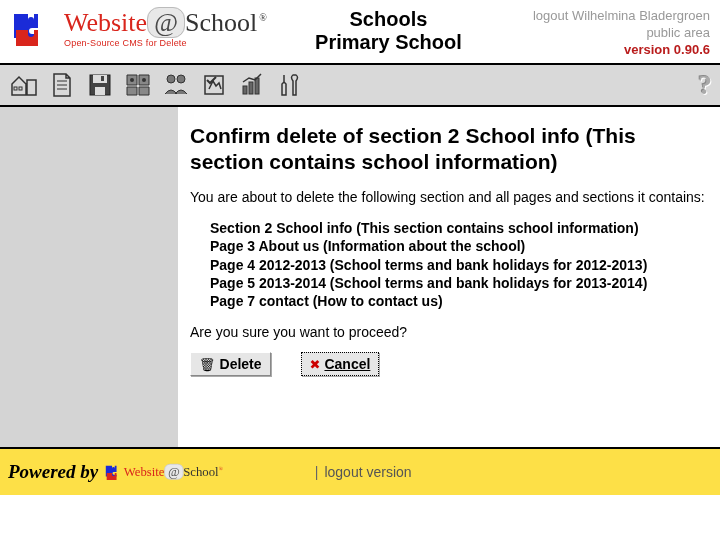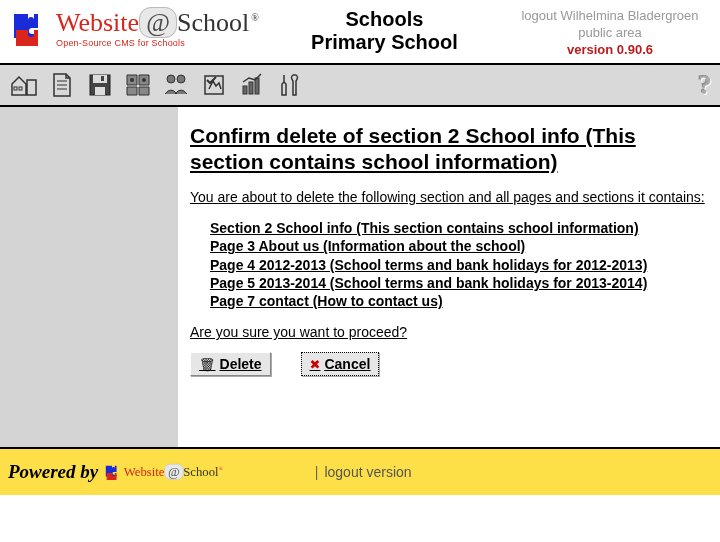--- a/index.html
+++ b/index.html
@@ -18,21 +18,21 @@
   }
   .logo-area {
     display: flex;
     align-items: center;
   }
   .puzzle {
     width: 44px; height: 44px;
     position: relative;
   }
   .logo-text {
-    margin-left: 2px;
+    margin-left: 10px;
   }
   .logo-text .line1 {
     font-family: Georgia, serif;
     font-size: 26px;
     color: #d9251c;
   }
   .logo-text .line1 .at {
     color: #4a4a4a;
     background: #e8e8e8;
     border-radius: 12px;
@@ -56,21 +56,21 @@
   }
   .center-title {
     flex: 1;
     text-align: center;
     font-weight: bold;
     font-size: 20px;
     line-height: 1.15;
     padding-top: 2px;
   }
   .right-info {
-    text-align: center;
+    text-align: right;
     font-size: 13px;
     color: #999;
     line-height: 1.3;
     padding-top: 2px;
     min-width: 200px;
   }
   .right-info .version {
     color: #b91c1c;
     font-weight: bold;
   }
@@ -106,21 +106,20 @@
     display: flex;
   }
   .sidebar {
     width: 178px;
     min-height: 340px;
     background: #d4d4d4;
   }
   .content {
     flex: 1;
     padding: 10px 14px 14px 12px;
-    text-decoration: underline;
   }
   .content h1 {
     font-size: 21px;
     font-weight: bold;
     margin: 6px 0 14px 0;
     line-height: 1.25;
   }
   .content p {
     margin: 10px 0;
     font-size: 14px;
@@ -190,21 +189,21 @@
     <div class="puzzle">
       <svg viewBox="0 0 44 44" width="44" height="44">
         <path d="M4 8 h14 v6 a3 3 0 0 1 6 0 v-6 h4 v14 h-6 a3 3 0 0 0 0 6 h6 v4 h-24 z" fill="#1a2bd8"></path>
         <path d="M6 24 h12 v4 a3 3 0 0 0 6 0 v-4 h4 v16 h-22 z" fill="#d9251c"></path>
       </svg>
     </div>
     <div class="logo-text">
       <div class="line1">
         <span>Website</span><span class="at">@</span><span class="school">School</span><span class="reg">®</span>
       </div>
-      <div class="line2">Open-Source CMS for Schools</div>
+      <div class="line2">Open-Source CMS for Delete</div>
     </div>
   </div>
   <div class="center-title">
     <div>Schools</div>
     <div>Primary School</div>
   </div>
   <div class="right-info">
     <div style="cursor:pointer">logout Wilhelmina Bladergroen</div>
     <div style="cursor:pointer">public area</div>
     <div class="version">version 0.90.6</div>

